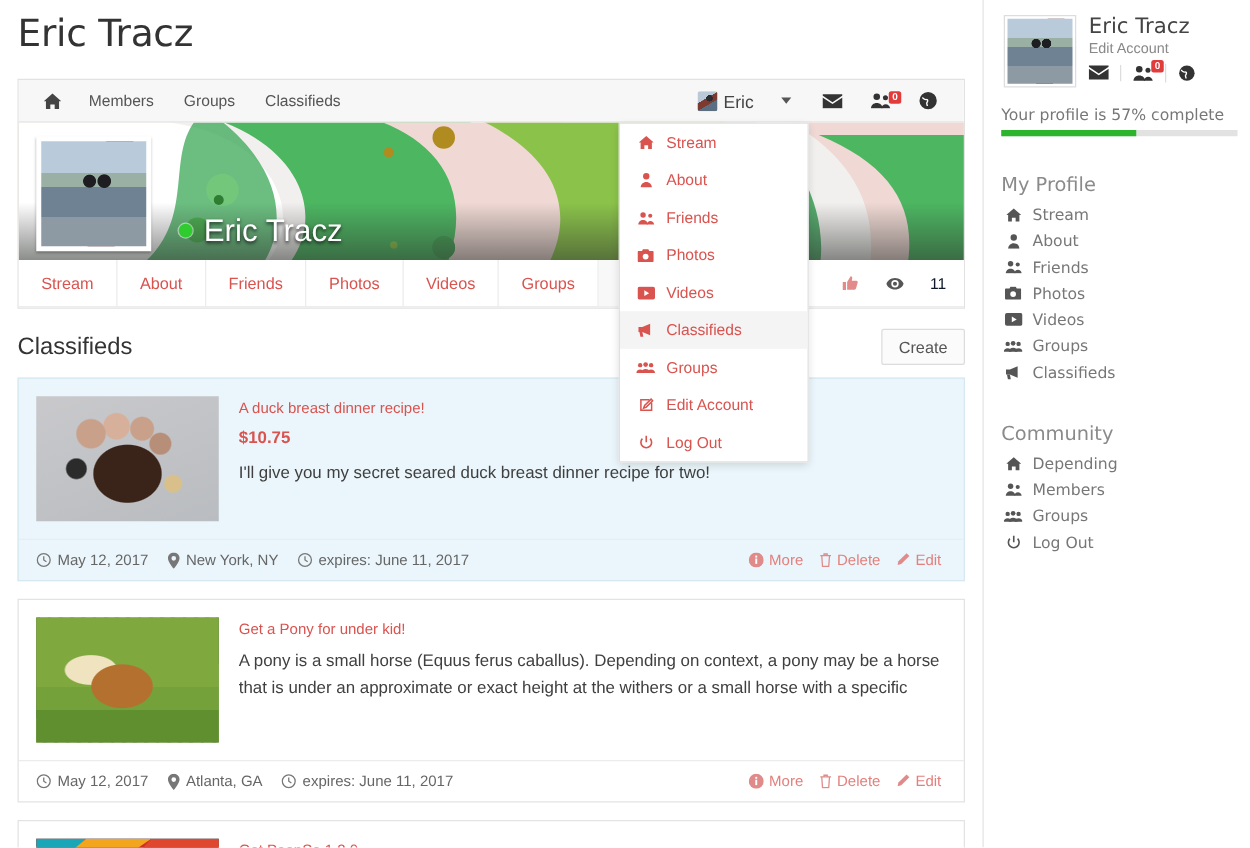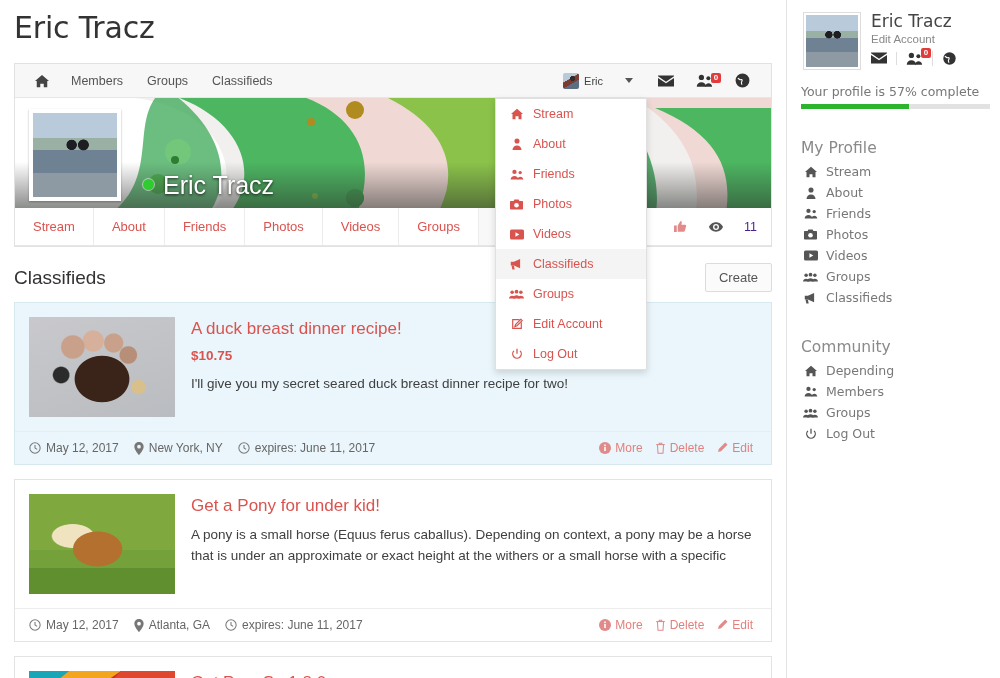--- a/index.html
+++ b/index.html
@@ -29,21 +29,21 @@
     display: flex; align-items: center; padding: 0 10px; position: relative;
   }
   .tn-left { display: flex; align-items: center; gap: 0px; }
   .tn-item {
     font-size: 12.5px; color: #555; padding: 0 12px; line-height: 34px;
     white-space: nowrap; cursor: pointer;
   }
   .tn-home { font-size: 14px; color: #444; padding: 0 10px; line-height: 34px; }
   .tn-right { margin-left: auto; display: flex; align-items: center; gap: 0; }
   .tn-user {
-    display: flex; align-items: center; gap: 5px; font-size: 11px; color: #444;
+    display: flex; align-items: center; gap: 5px; font-size: 14px; color: #444;
     padding: 0 6px; cursor: pointer;
   }
   .tn-user-av {
     width: 16px; height: 16px; border-radius: 2px; flex: 0 0 auto;
     background:
       radial-gradient(circle at 60% 35%, #2c2c33 0 18%, rgba(0,0,0,0) 19%),
       linear-gradient(150deg,#b9c9d8 0 38%, #7c3a30 39% 62%, #5c6f82 63% 100%);
   }
   .caret {
     width: 0; height: 0; border-left: 4px solid transparent; border-right: 4px solid transparent;
@@ -93,41 +93,41 @@
   }
 
   
   .ptabs { display: flex; align-items: stretch; background: #fff; border-bottom: 1px solid #e6e6e6; height: 38px; }
   .ptab {
     font-size: 13px; color: #d9534f; padding: 0 18px; line-height: 38px;
     border-right: 1px solid #ececec; white-space: nowrap; cursor: pointer;
   }
   .ptab.active { background: #f8f8f8; }
   .ptabs-right { margin-left: auto; display: flex; align-items: center; padding-right: 14px; gap: 22px; }
-  .pt-stat { display: flex; align-items: center; gap: 21px; font-size: 12.5px; color: #4c1d95; }
+  .pt-stat { display: flex; align-items: center; gap: 21px; font-size: 12.5px; color: #0f172a; }
   .thumb-ico { color: #e38b8b; font-size: 13px; }
 
   
   .sec-head {
     display: flex; align-items: center; padding: 16px 14px 10px 14px;
   }
   .sec-title { font-size: 19px; color: #333; font-weight: 400; }
   .create-btn {
     margin-left: auto; font-size: 13px; color: #555; background: #fbfbfb;
     border: 1px solid #dcdcdc; padding: 6px 13px; cursor: pointer; border-radius: 2px;
   }
 
   .cl-card {
     margin: 0 14px 14px 14px; border: 1px solid #e3e3e3; background: #fff;
   }
   .cl-card.highlight { background: #eaf6fb; border-color: #d6e8f0; }
   .cl-body { display: flex; padding: 14px; gap: 16px; }
   .cl-thumb { width: 146px; height: 100px; flex: 0 0 auto; background: #ccc; }
   .cl-info { flex: 1; min-width: 0; padding-top: 2px; }
-  .cl-title { font-size: 17px; color: #d9534f; margin-bottom: 9px; cursor: pointer; }
+  .cl-title { font-size: 12px; color: #d9534f; margin-bottom: 9px; cursor: pointer; }
   .cl-price { font-size: 13.5px; color: #d9534f; font-weight: bold; margin-bottom: 11px; }
   .cl-desc { font-size: 13.5px; color: #404040; line-height: 1.55; }
   .cl-foot {
     display: flex; align-items: center; padding: 9px 14px; border-top: 1px solid #e6eef2;
     font-size: 12px; color: #666; gap: 6px;
   }
   .cl-card:not(.highlight) .cl-foot { border-top-color: #ececec; }
   .cl-meta { display: flex; align-items: center; gap: 5px; margin-right: 9px; }
   .cl-actions { margin-left: auto; display: flex; align-items: center; gap: 4px; }
   .cl-act { display: flex; align-items: center; gap: 4px; color: #e08a8a; font-size: 12px; cursor: pointer; padding: 0 4px; }

